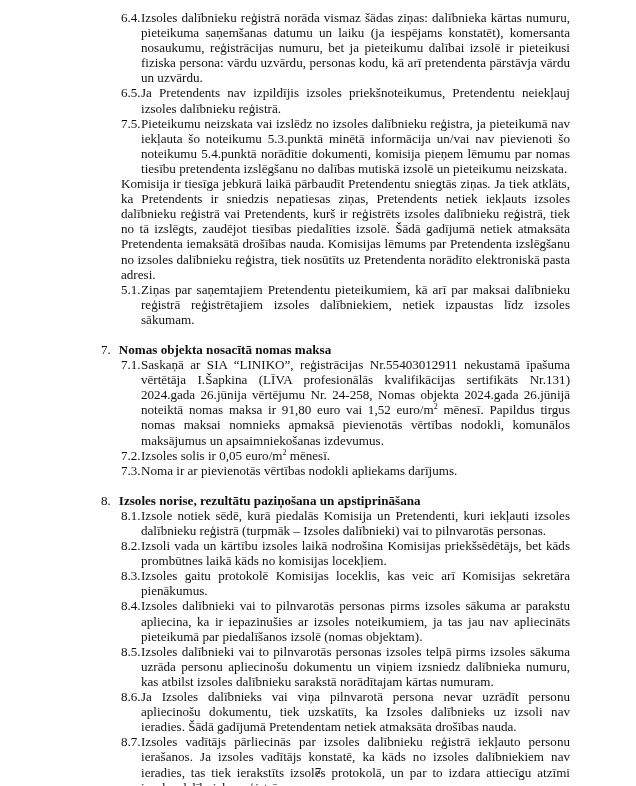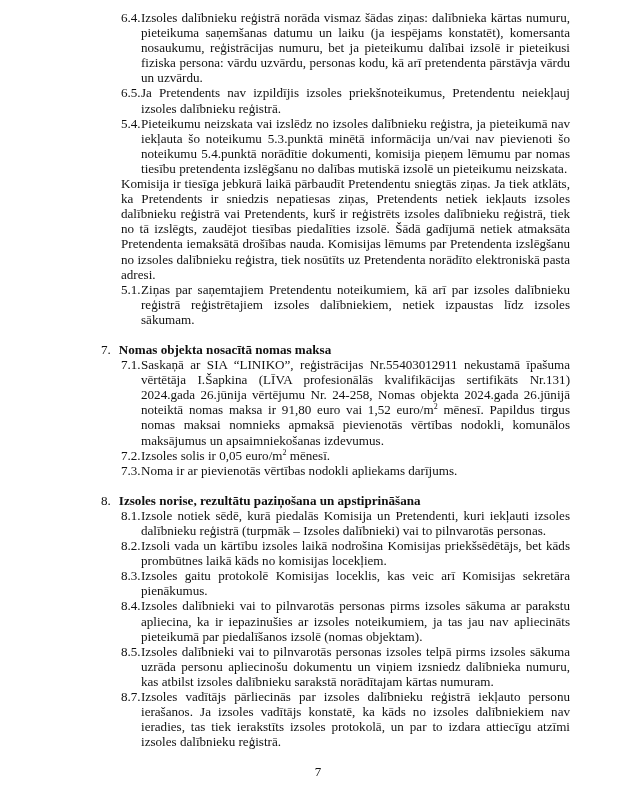--- a/index.html
+++ b/index.html
@@ -28,29 +28,29 @@
 
   <div class="item">
     <span class="num">6.4.</span>
     <span class="txt">Izsoles dalībnieku reģistrā norāda vismaz šādas ziņas: dalībnieka kārtas numuru, pieteikuma saņemšanas datumu un laiku (ja iespējams konstatēt), komersanta nosaukumu, reģistrācijas numuru,  bet ja pieteikumu dalībai izsolē ir pieteikusi fiziska persona: vārdu uzvārdu, personas kodu,  kā arī pretendenta pārstāvja vārdu un uzvārdu.</span>
   </div>
   <div class="item">
     <span class="num">6.5.</span>
     <span class="txt">Ja Pretendents nav izpildījis izsoles priekšnoteikumus, Pretendentu neiekļauj izsoles dalībnieku reģistrā.</span>
   </div>
   <div class="item">
-    <span class="num">5.4.</span>
+    <span class="num">7.5.</span>
     <span class="txt">Pieteikumu neizskata vai izslēdz no izsoles dalībnieku reģistra, ja pieteikumā nav iekļauta šo noteikumu 5.3.punktā minētā informācija un/vai nav pievienoti šo noteikumu 5.4.punktā norādītie dokumenti, komisija pieņem lēmumu par nomas tiesību pretendenta izslēgšanu no dalības mutiskā izsolē un pieteikumu neizskata.</span>
   </div>
   <div class="item">
     <span class="txt">Komisija ir tiesīga jebkurā laikā pārbaudīt Pretendentu sniegtās ziņas. Ja tiek atklāts, ka Pretendents ir sniedzis nepatiesas ziņas, Pretendents netiek iekļauts izsoles dalībnieku reģistrā vai Pretendents, kurš ir reģistrēts izsoles dalībnieku reģistrā, tiek no tā izslēgts, zaudējot tiesības piedalīties izsolē. Šādā gadījumā netiek atmaksāta Pretendenta iemaksātā drošības nauda. Komisijas lēmums par Pretendenta izslēgšanu no izsoles dalībnieku reģistra, tiek nosūtīts uz Pretendenta norādīto elektroniskā pasta adresi.</span>
   </div>
   <div class="item">
     <span class="num">5.1.</span>
-    <span class="txt">Ziņas par saņemtajiem Pretendentu noteikumiem, kā arī par izsoles dalībnieku reģistrā reģistrētajiem izsoles dalībniekiem, netiek izpaustas līdz izsoles sākumam.</span>
+    <span class="txt">Ziņas par saņemtajiem Pretendentu pieteikumiem, kā arī par maksai dalībnieku reģistrā reģistrētajiem izsoles dalībniekiem, netiek izpaustas līdz izsoles sākumam.</span>
   </div>
 
   <div class="heading">
     <span class="hnum">7.</span><span>Nomas objekta nosacītā nomas maksa</span>
   </div>
 
   <div class="item">
     <span class="num">7.1.</span>
     <span class="txt"><span>Saskaņā  ar  SIA “LINIKO”, reģistrācijas Nr.55403012911 nekustamā īpašuma vērtētāja I.Šapkina (LĪVA profesionālās kvalifikācijas sertifikāts Nr.131) 2024.gada 26.jūnija vērtējumu Nr. 24-258, Nomas objekta 2024.gada 26.jūnijā noteiktā nomas maksa ir 91,80 euro vai 1,52 euro/m</span><sup>2</sup><span> mēnesī. Papildus tirgus nomas maksai nomnieks apmaksā pievienotās vērtības nodokli, komunālos maksājumus un apsaimniekošanas izdevumus.</span></span>
   </div>
@@ -81,19 +81,23 @@
   </div>
   <div class="item">
     <span class="num">8.4.</span>
     <span class="txt">Izsoles dalībnieki vai to pilnvarotās personas pirms izsoles sākuma ar parakstu apliecina, ka ir iepazinušies ar izsoles noteikumiem, ja tas jau nav apliecināts pieteikumā par piedalīšanos izsolē (nomas objektam).</span>
   </div>
   <div class="item">
     <span class="num">8.5.</span>
     <span class="txt">Izsoles dalībnieki vai to pilnvarotās personas izsoles telpā pirms izsoles sākuma uzrāda personu apliecinošu dokumentu un viņiem izsniedz dalībnieka numuru, kas atbilst izsoles dalībnieku sarakstā norādītajam kārtas numuram.</span>
   </div>
   <div class="item">
+    <span class="num">8.6.</span>
+    <span class="txt">Ja Izsoles dalībnieks vai viņa pilnvarotā persona nevar uzrādīt personu apliecinošu dokumentu, tiek uzskatīts, ka Izsoles dalībnieks uz izsoli nav ieradies. Šādā gadījumā Pretendentam netiek atmaksāta drošības nauda.</span>
+  </div>
+  <div class="item">
     <span class="num">8.7.</span>
     <span class="txt">Izsoles vadītājs pārliecinās par izsoles dalībnieku reģistrā iekļauto personu ierašanos. Ja izsoles vadītājs konstatē, ka kāds no izsoles dalībniekiem nav ieradies, tas tiek ierakstīts izsoles protokolā, un par to izdara attiecīgu atzīmi izsoles dalībnieku reģistrā.</span>
   </div>
 
 </div>
 
 <div class="pagenum">7</div>
 
 </body></html>

